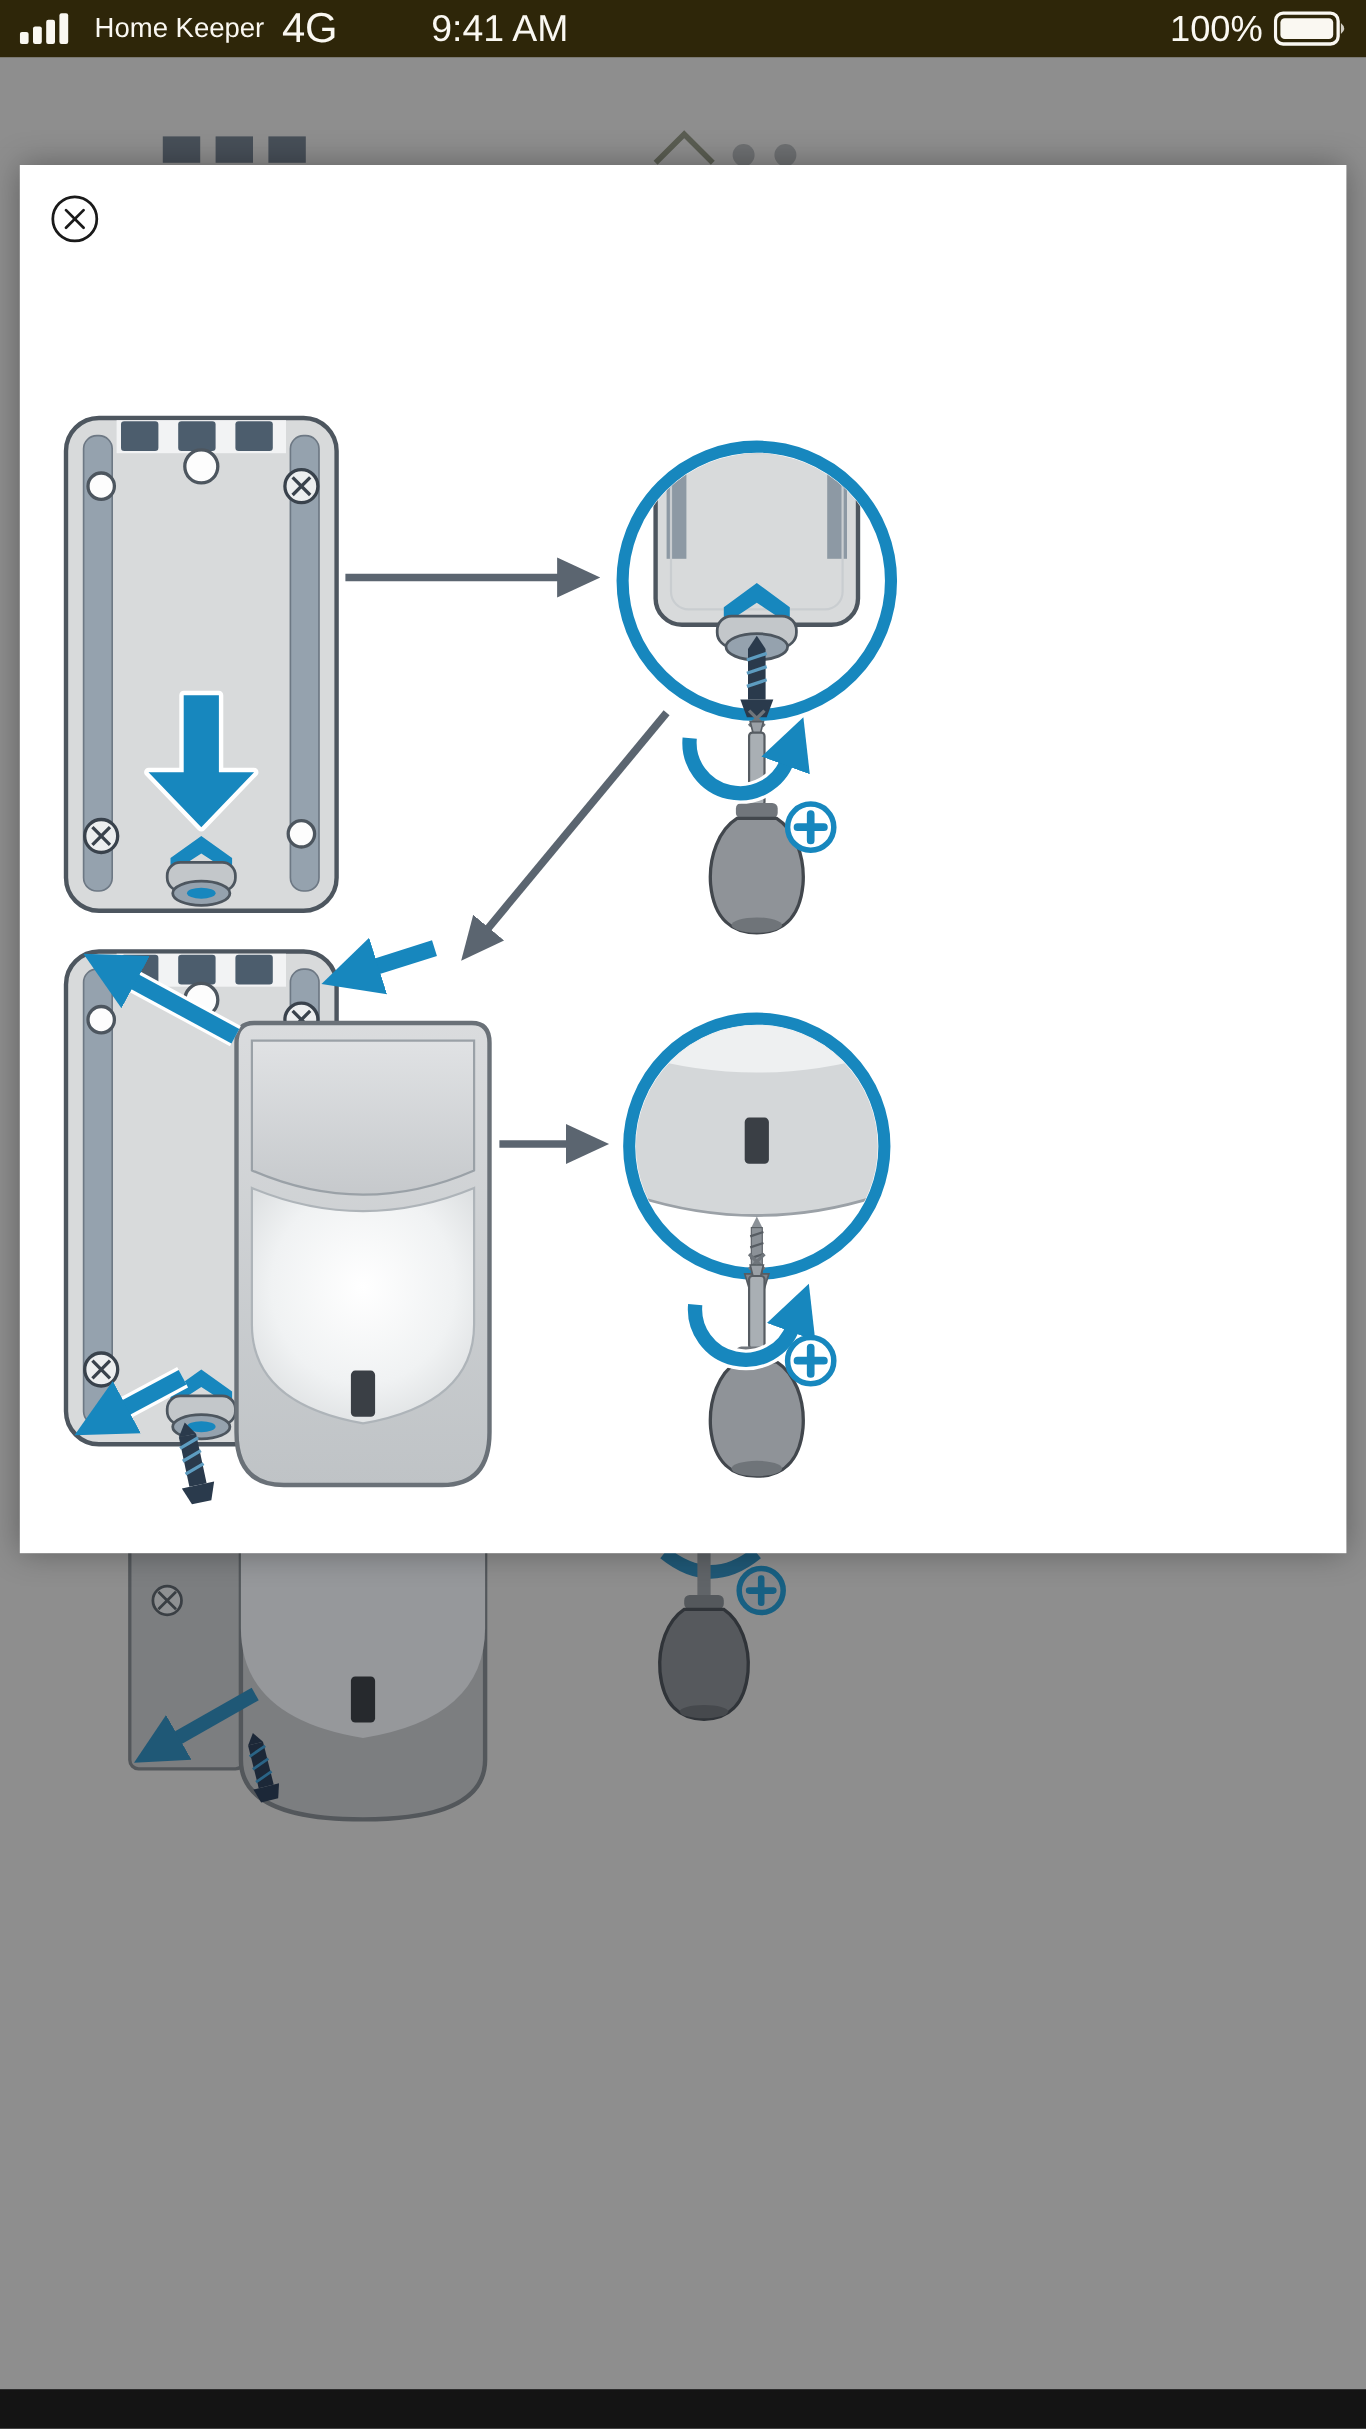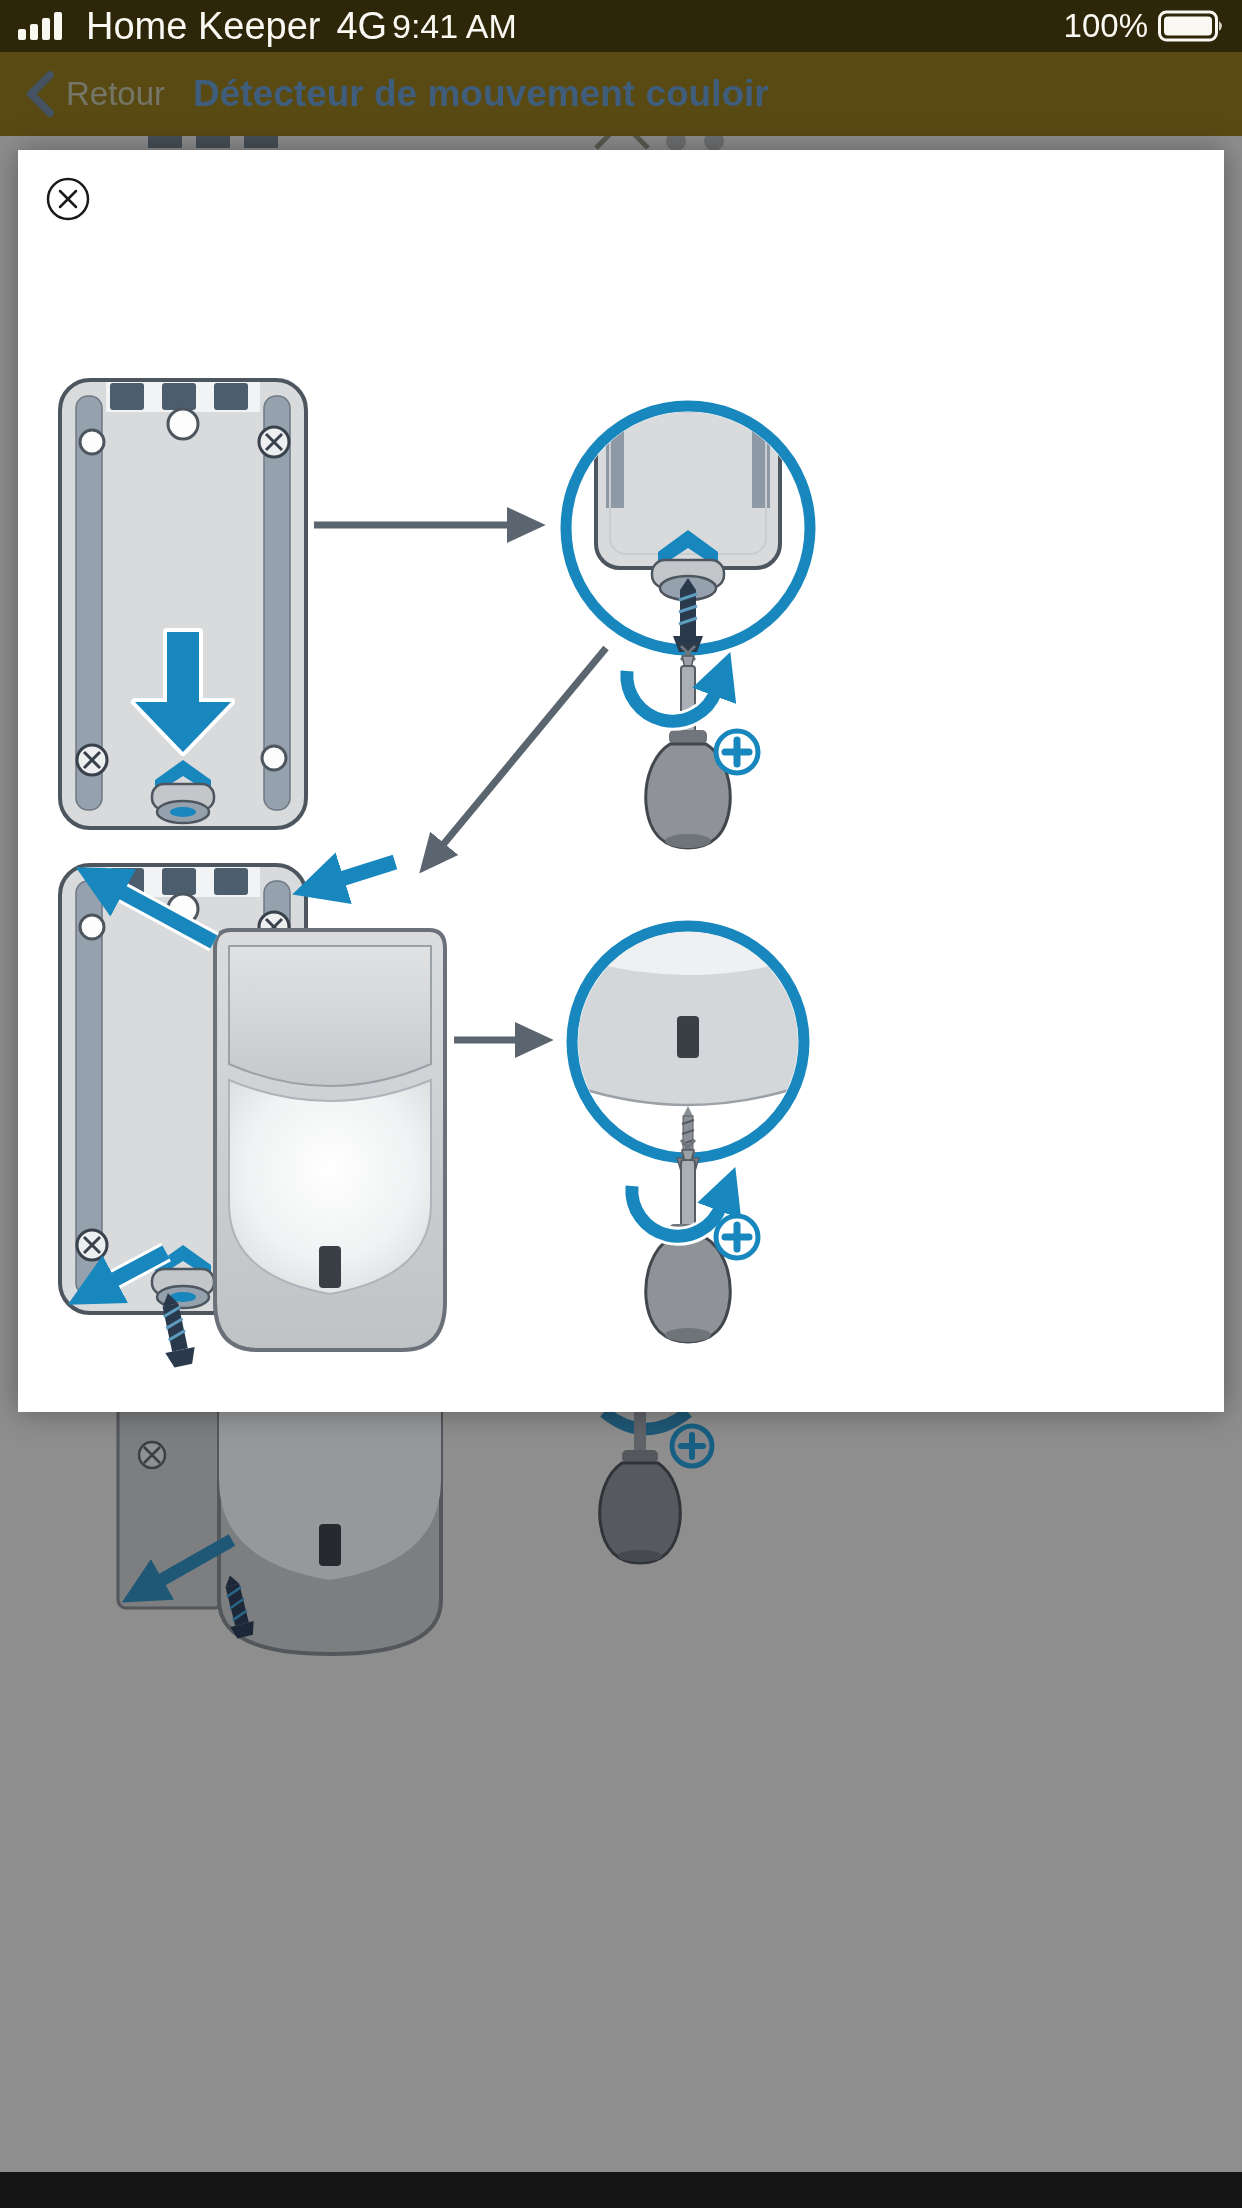--- a/index.html
+++ b/index.html
@@ -4,21 +4,21 @@
 <style>
   html,body{margin:0;padding:0;background:#000;}
   .screen{position:relative;width:1242px;height:2208px;overflow:hidden;
           background:#8e8e8e;font-family:"Liberation Sans",sans-serif;}
   
   .base-layer{position:absolute;left:0;top:0;z-index:0;}
   
   .status-bar{position:absolute;left:0;top:0;width:100%;height:52px;
               background:#2e2609;z-index:3;color:#faf8f2;}
   .status-left{position:absolute;left:18px;top:0;height:52px;display:flex;align-items:center;gap:16px;}
-  .carrier{font-size:38px;font-weight:400;}
+  .carrier{font-size:25px;font-weight:400;}
   .network{font-size:38px;font-weight:400;}
   .status-time{position:absolute;left:392px;top:7px;font-size:34px;font-weight:400;}
   .status-right{position:absolute;right:16px;top:0;height:52px;display:flex;align-items:center;gap:10px;}
   .battery-pct{font-size:33px;}
   .nav-bar{position:absolute;left:0;top:52px;width:100%;height:84px;background:#594a14;
            z-index:3;display:flex;align-items:center;padding-left:26px;box-sizing:border-box;}
   .back-button{display:flex;align-items:center;gap:12px;cursor:pointer;}
   .back-label{font-size:33px;color:#767668;}
   .nav-title{margin-left:28px;font-size:37px;font-weight:700;color:#3f5d7d;
              white-space:nowrap;overflow:hidden;}
@@ -94,29 +94,20 @@
     <div class="status-right">
       <span class="battery-pct">100%</span>
       <svg width="68" height="32" viewBox="0 0 68 32">
         <rect x="1.5" y="2" width="57" height="28" rx="7" fill="none" stroke="#faf8f2" stroke-width="3"></rect>
         <rect x="6" y="6.5" width="48" height="19" rx="4" fill="#faf8f2"></rect>
         <path d="M61,11 q6,5 0,10 Z" fill="#faf8f2" opacity="0.8"></path>
       </svg>
     </div>
   </div>
 
-  <div class="nav-bar">
-    <div class="back-button">
-      <svg width="28" height="48" viewBox="0 0 28 48">
-        <polyline points="24,5 5,24 24,43" fill="none" stroke="#445261" stroke-width="8" stroke-linecap="round" stroke-linejoin="round"></polyline>
-      </svg>
-      <span class="back-label">Retour</span>
-    </div>
-    <div class="nav-title">Détecteur de mouvement couloir</div>
-  </div>
 
   <div class="modal">
     <button class="modal-close">
       <svg width="48" height="48" viewBox="0 0 48 48">
         <circle cx="24" cy="24" r="20" fill="none" stroke="#1a1a1a" stroke-width="2.5"></circle>
         <path d="M16,16 L32,32 M32,16 L16,32" stroke="#1a1a1a" stroke-width="2.5" stroke-linecap="round"></path>
       </svg>
     </button>
 
     <svg class="diagram" width="1206" height="1262" viewBox="0 0 1206 1262">

